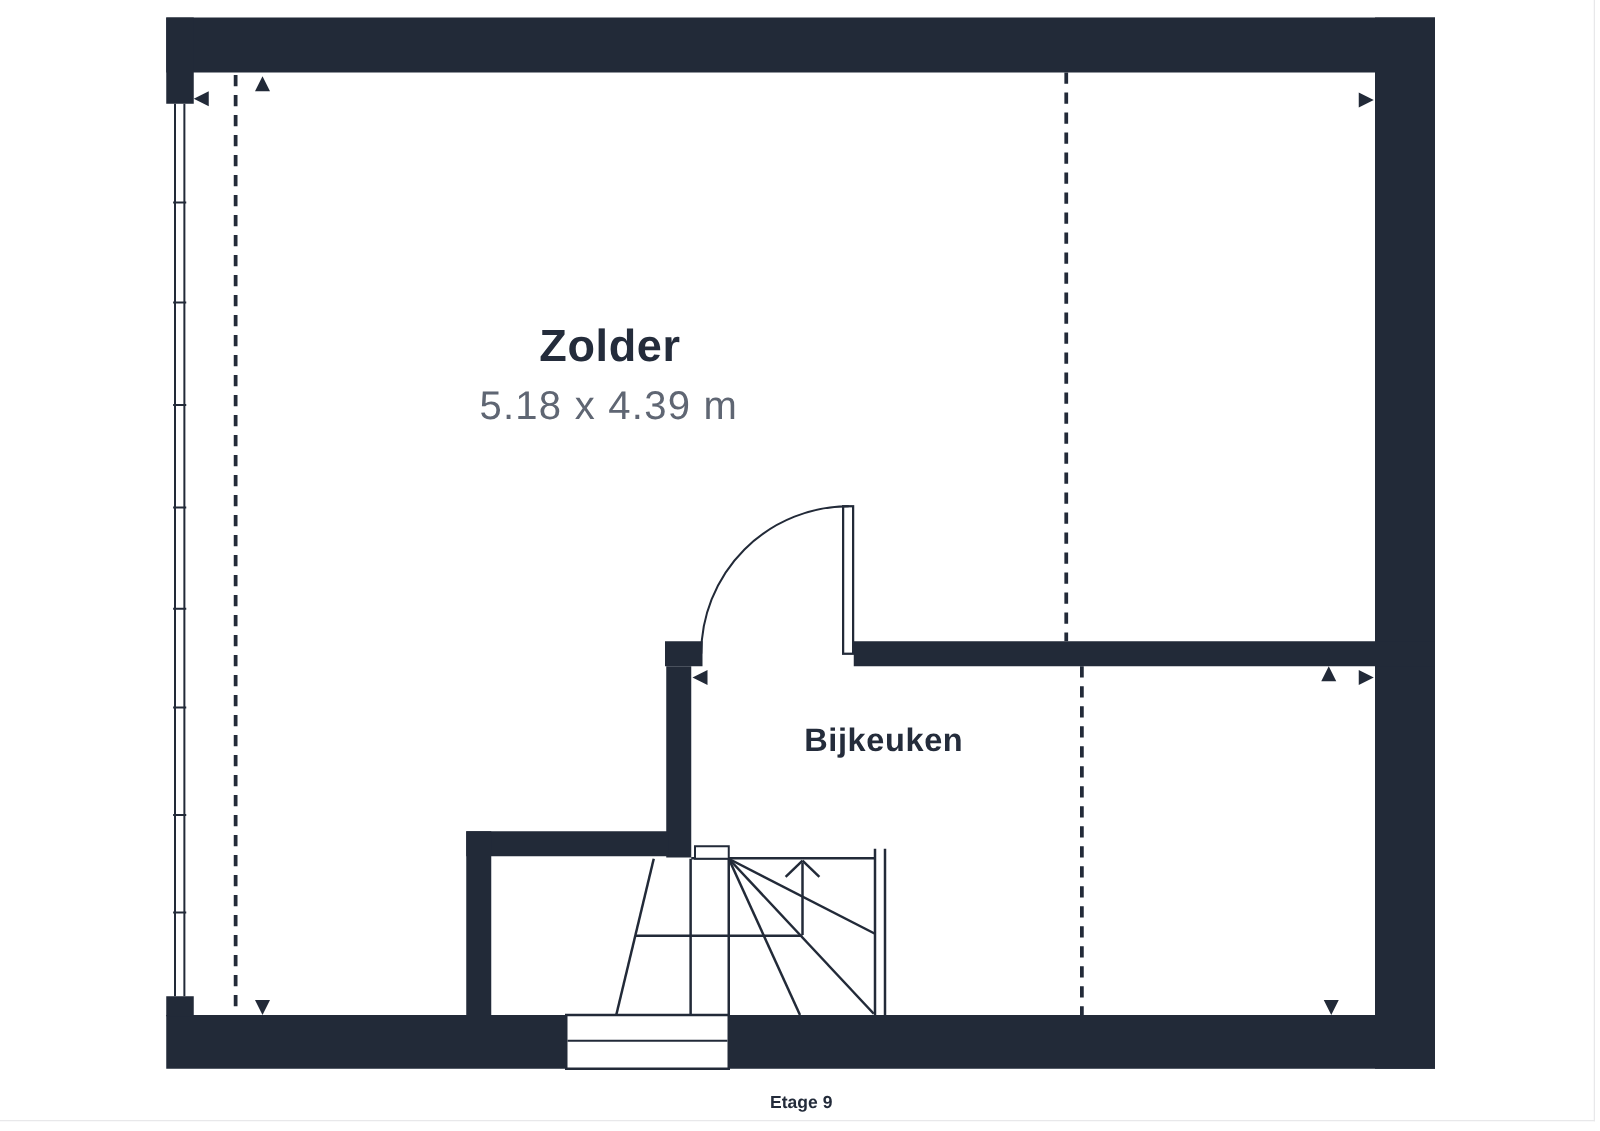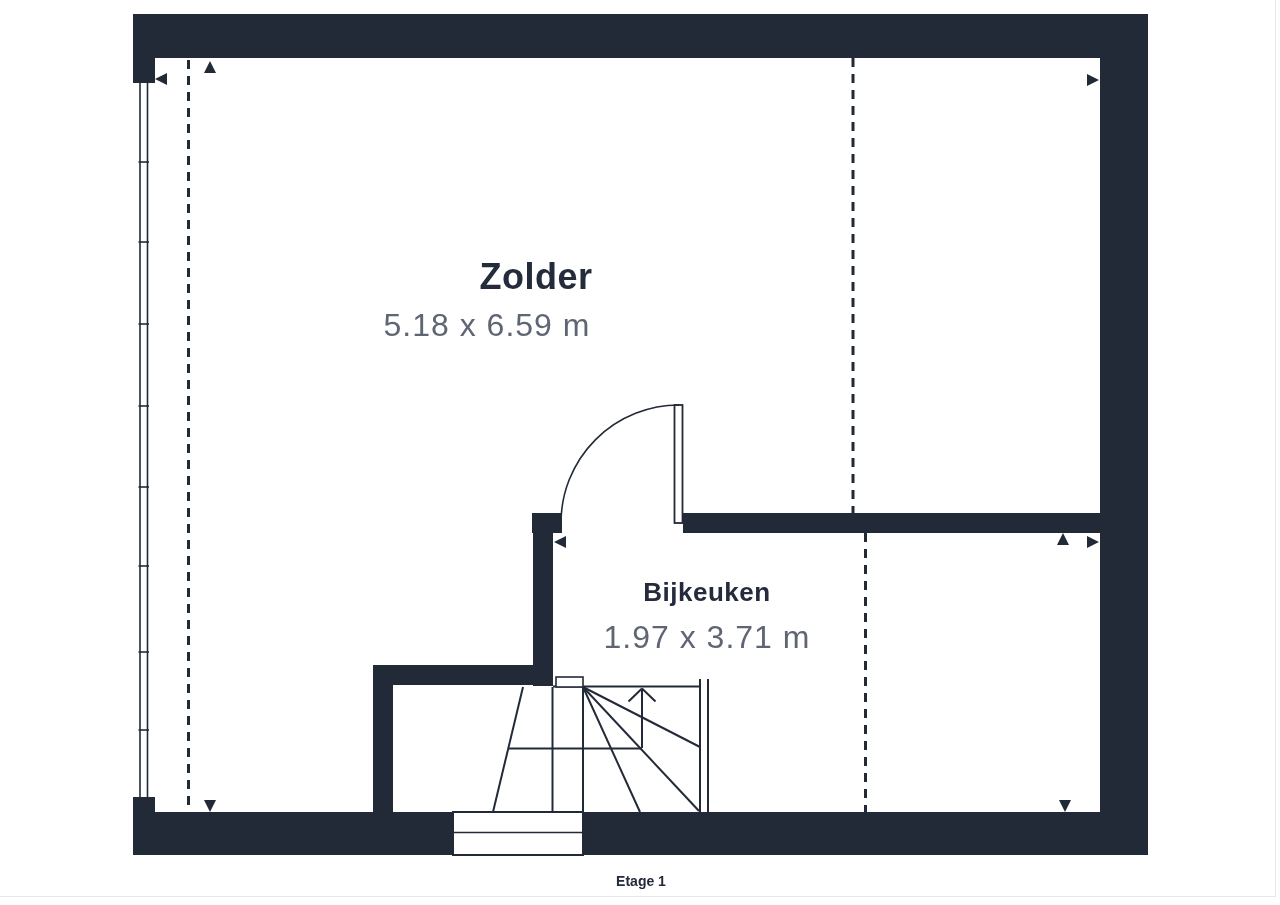--- a/index.html
+++ b/index.html
@@ -92,23 +92,22 @@
       <polygon points="1099,80 1087,74 1087,86"></polygon>
       <polygon points="210,61 204,73 216,73"></polygon>
       <polygon points="210,812 204,800 216,800"></polygon>
       <polygon points="554,542 566,536 566,548"></polygon>
       <polygon points="1099,542 1087,536 1087,548"></polygon>
       <polygon points="1063,533 1057,545 1069,545"></polygon>
       <polygon points="1065,812 1059,800 1071,800"></polygon>
     </g>
   </svg>
 
-  <div class="label room-name" style="left:488px;top:277px;margin-left:48px;">Zolder</div>
-  <div class="dims room-dims" style="left:487px;top:325px;">5.18 x 6.59 m</div>
+  <div class="label room-name" style="left:488px;top:277px;">Zolder</div>
+  <div class="dims room-dims" style="left:487px;top:325px;">5.18 x 4.39 m</div>
 
   <div class="label room-name" style="left:707px;top:592px;font-size:26px;">Bijkeuken</div>
-  <div class="dims room-dims" style="left:707px;top:637px;">1.97 x 3.71 m</div>
 
-  <div class="label floor-label" style="left:641px;top:881px;">Etage 1</div>
+  <div class="label floor-label" style="left:641px;top:881px;">Etage 9</div>
 
   <div class="edge" style="left:0;top:896px;width:1276px;height:1px;"></div>
   <div class="edge" style="left:1275px;top:0;width:1px;height:897px;"></div>
 </div>
 
 </body></html>

